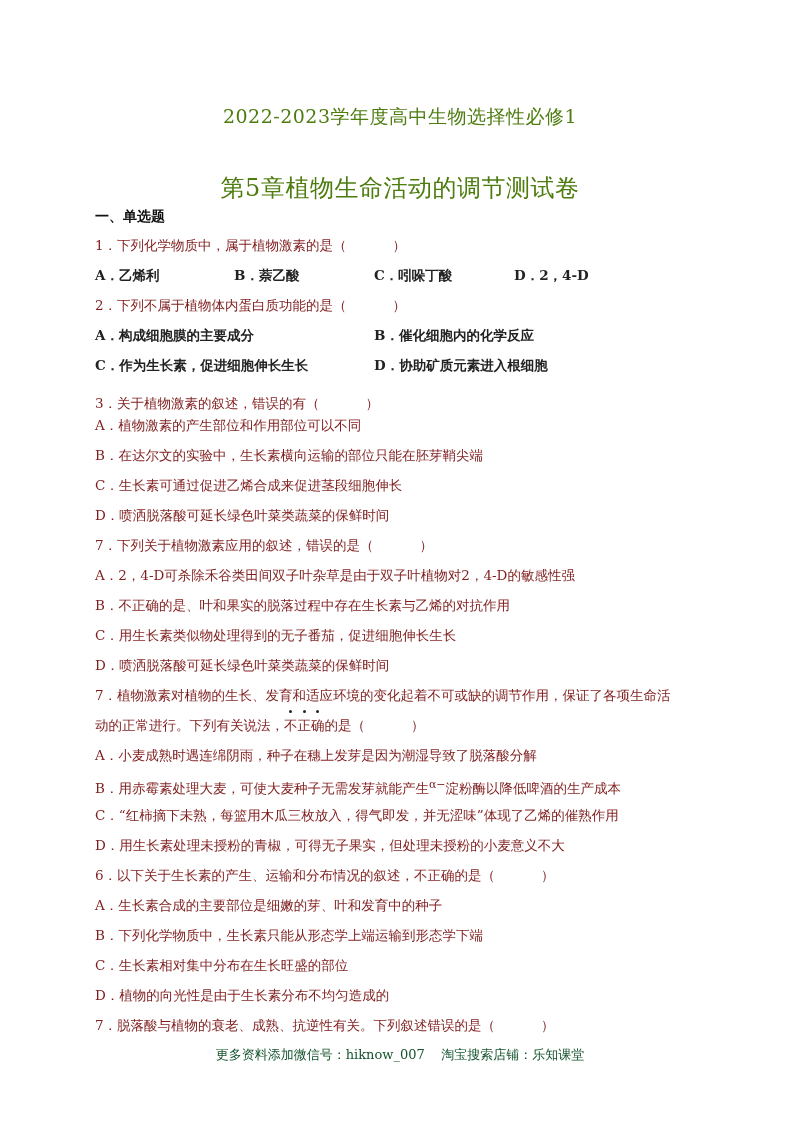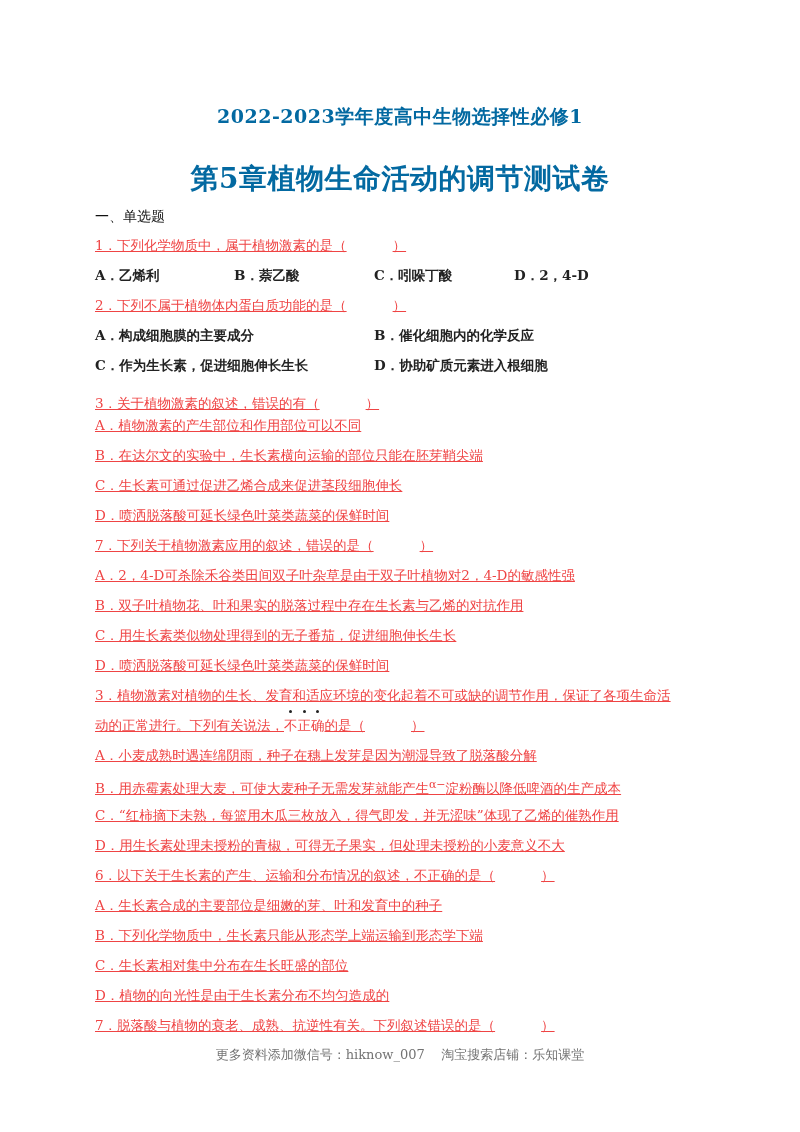--- a/index.html
+++ b/index.html
@@ -13,43 +13,42 @@
       position: relative;
       overflow: hidden;
       font-family: "DejaVu Serif", "Liberation Serif", serif;
       color: #1a1a1a;
     }
     .title {
       position: absolute;
       left: 0;
       width: 800px;
       text-align: center;
-      font-weight: bold;
+      font-weight: normal;
       font-size: 19px;
       letter-spacing: 0.5px;
-      color: #0369a1;
+      color: #4d7c0f;
     }
     #title1 { top: 104px; }
-    #title2 { top: 160px; font-size: 28px; }
+    #title2 { top: 172px; font-size: 24px; }
     .section {
       position: absolute;
       left: 95px;
       top: 208px;
-      font-weight: normal;
+      font-weight: bold;
       font-size: 14px;
       color: #111;
     }
     .line {
       position: absolute;
       left: 95px;
       font-size: 13.5px;
       white-space: nowrap;
       line-height: 18px;
-      color: #ef4444;
-      text-decoration: underline;
+      color: #7f1d1d;
     }
     .opt-row {
       position: absolute;
       left: 95px;
       font-size: 13.5px;
       line-height: 18px;
       white-space: nowrap;
       color: #222;
     }
     .opt-row span { position: absolute; top: 0; white-space: nowrap; font-weight: bold; }
@@ -70,21 +69,21 @@
       background: #222;
     }
     .alpha { font-size: 11px; vertical-align: 5px; }
     .footer {
       position: absolute;
       left: 0;
       width: 800px;
       top: 1046px;
       text-align: center;
       font-size: 13px;
-      color: #737373;
+      color: #14532d;
       white-space: pre;
     }
   </style>
 </head>
 <body>
 
 <div>
 
   <div class="title" id="title1">2022-2023学年度高中生物选择性必修1</div>
   <div class="title" id="title2">第5章植物生命活动的调节测试卷</div>
@@ -118,25 +117,25 @@
   </div>
   <div class="line" style="top:416px">A．植物激素的产生部位和作用部位可以不同</div>
   <div class="line" style="top:446px">B．在达尔文的实验中，生长素横向运输的部位只能在胚芽鞘尖端</div>
   <div class="line" style="top:476px">C．生长素可通过促进乙烯合成来促进茎段细胞伸长</div>
   <div class="line" style="top:506px">D．喷洒脱落酸可延长绿色叶菜类蔬菜的保鲜时间</div>
 
   <div class="line" style="top:536px">
     <span>7．下列关于植物激素应用的叙述，错误的是（</span><span class="paren"></span><span>）</span>
   </div>
   <div class="line" style="top:566px">A．2，4-D可杀除禾谷类田间双子叶杂草是由于双子叶植物对2，4-D的敏感性强</div>
-  <div class="line" style="top:596px">B．双子叶植物花、叶和果实的脱落过程中存在生长素与乙烯的对抗作用</div>
+  <div class="line" style="top:596px">B．不正确的是、叶和果实的脱落过程中存在生长素与乙烯的对抗作用</div>
   <div class="line" style="top:626px">C．用生长素类似物处理得到的无子番茄，促进细胞伸长生长</div>
   <div class="line" style="top:656px">D．喷洒脱落酸可延长绿色叶菜类蔬菜的保鲜时间</div>
 
-  <div class="line" style="top:686px">3．植物激素对植物的生长、发育和适应环境的变化起着不可或缺的调节作用，保证了各项生命活</div>
+  <div class="line" style="top:686px">7．植物激素对植物的生长、发育和适应环境的变化起着不可或缺的调节作用，保证了各项生命活</div>
   <div class="line" style="top:716px">
     <span>动的正常进行。下列有关说法，</span><span class="dotted">不</span><span class="dotted">正</span><span class="dotted">确</span><span>的是（</span><span class="paren"></span><span>）</span>
   </div>
   <div class="line" style="top:746px">A．小麦成熟时遇连绵阴雨，种子在穗上发芽是因为潮湿导致了脱落酸分解</div>
   <div class="line" style="top:776px">
     <span>B．用赤霉素处理大麦，可使大麦种子无需发芽就能产生</span><span class="alpha">α−</span><span>淀粉酶以降低啤酒的生产成本</span>
   </div>
   <div class="line" style="top:806px">C．“红柿摘下未熟，每篮用木瓜三枚放入，得气即发，并无涩味”体现了乙烯的催熟作用</div>
   <div class="line" style="top:836px">D．用生长素处理未授粉的青椒，可得无子果实，但处理未授粉的小麦意义不大</div>
 

